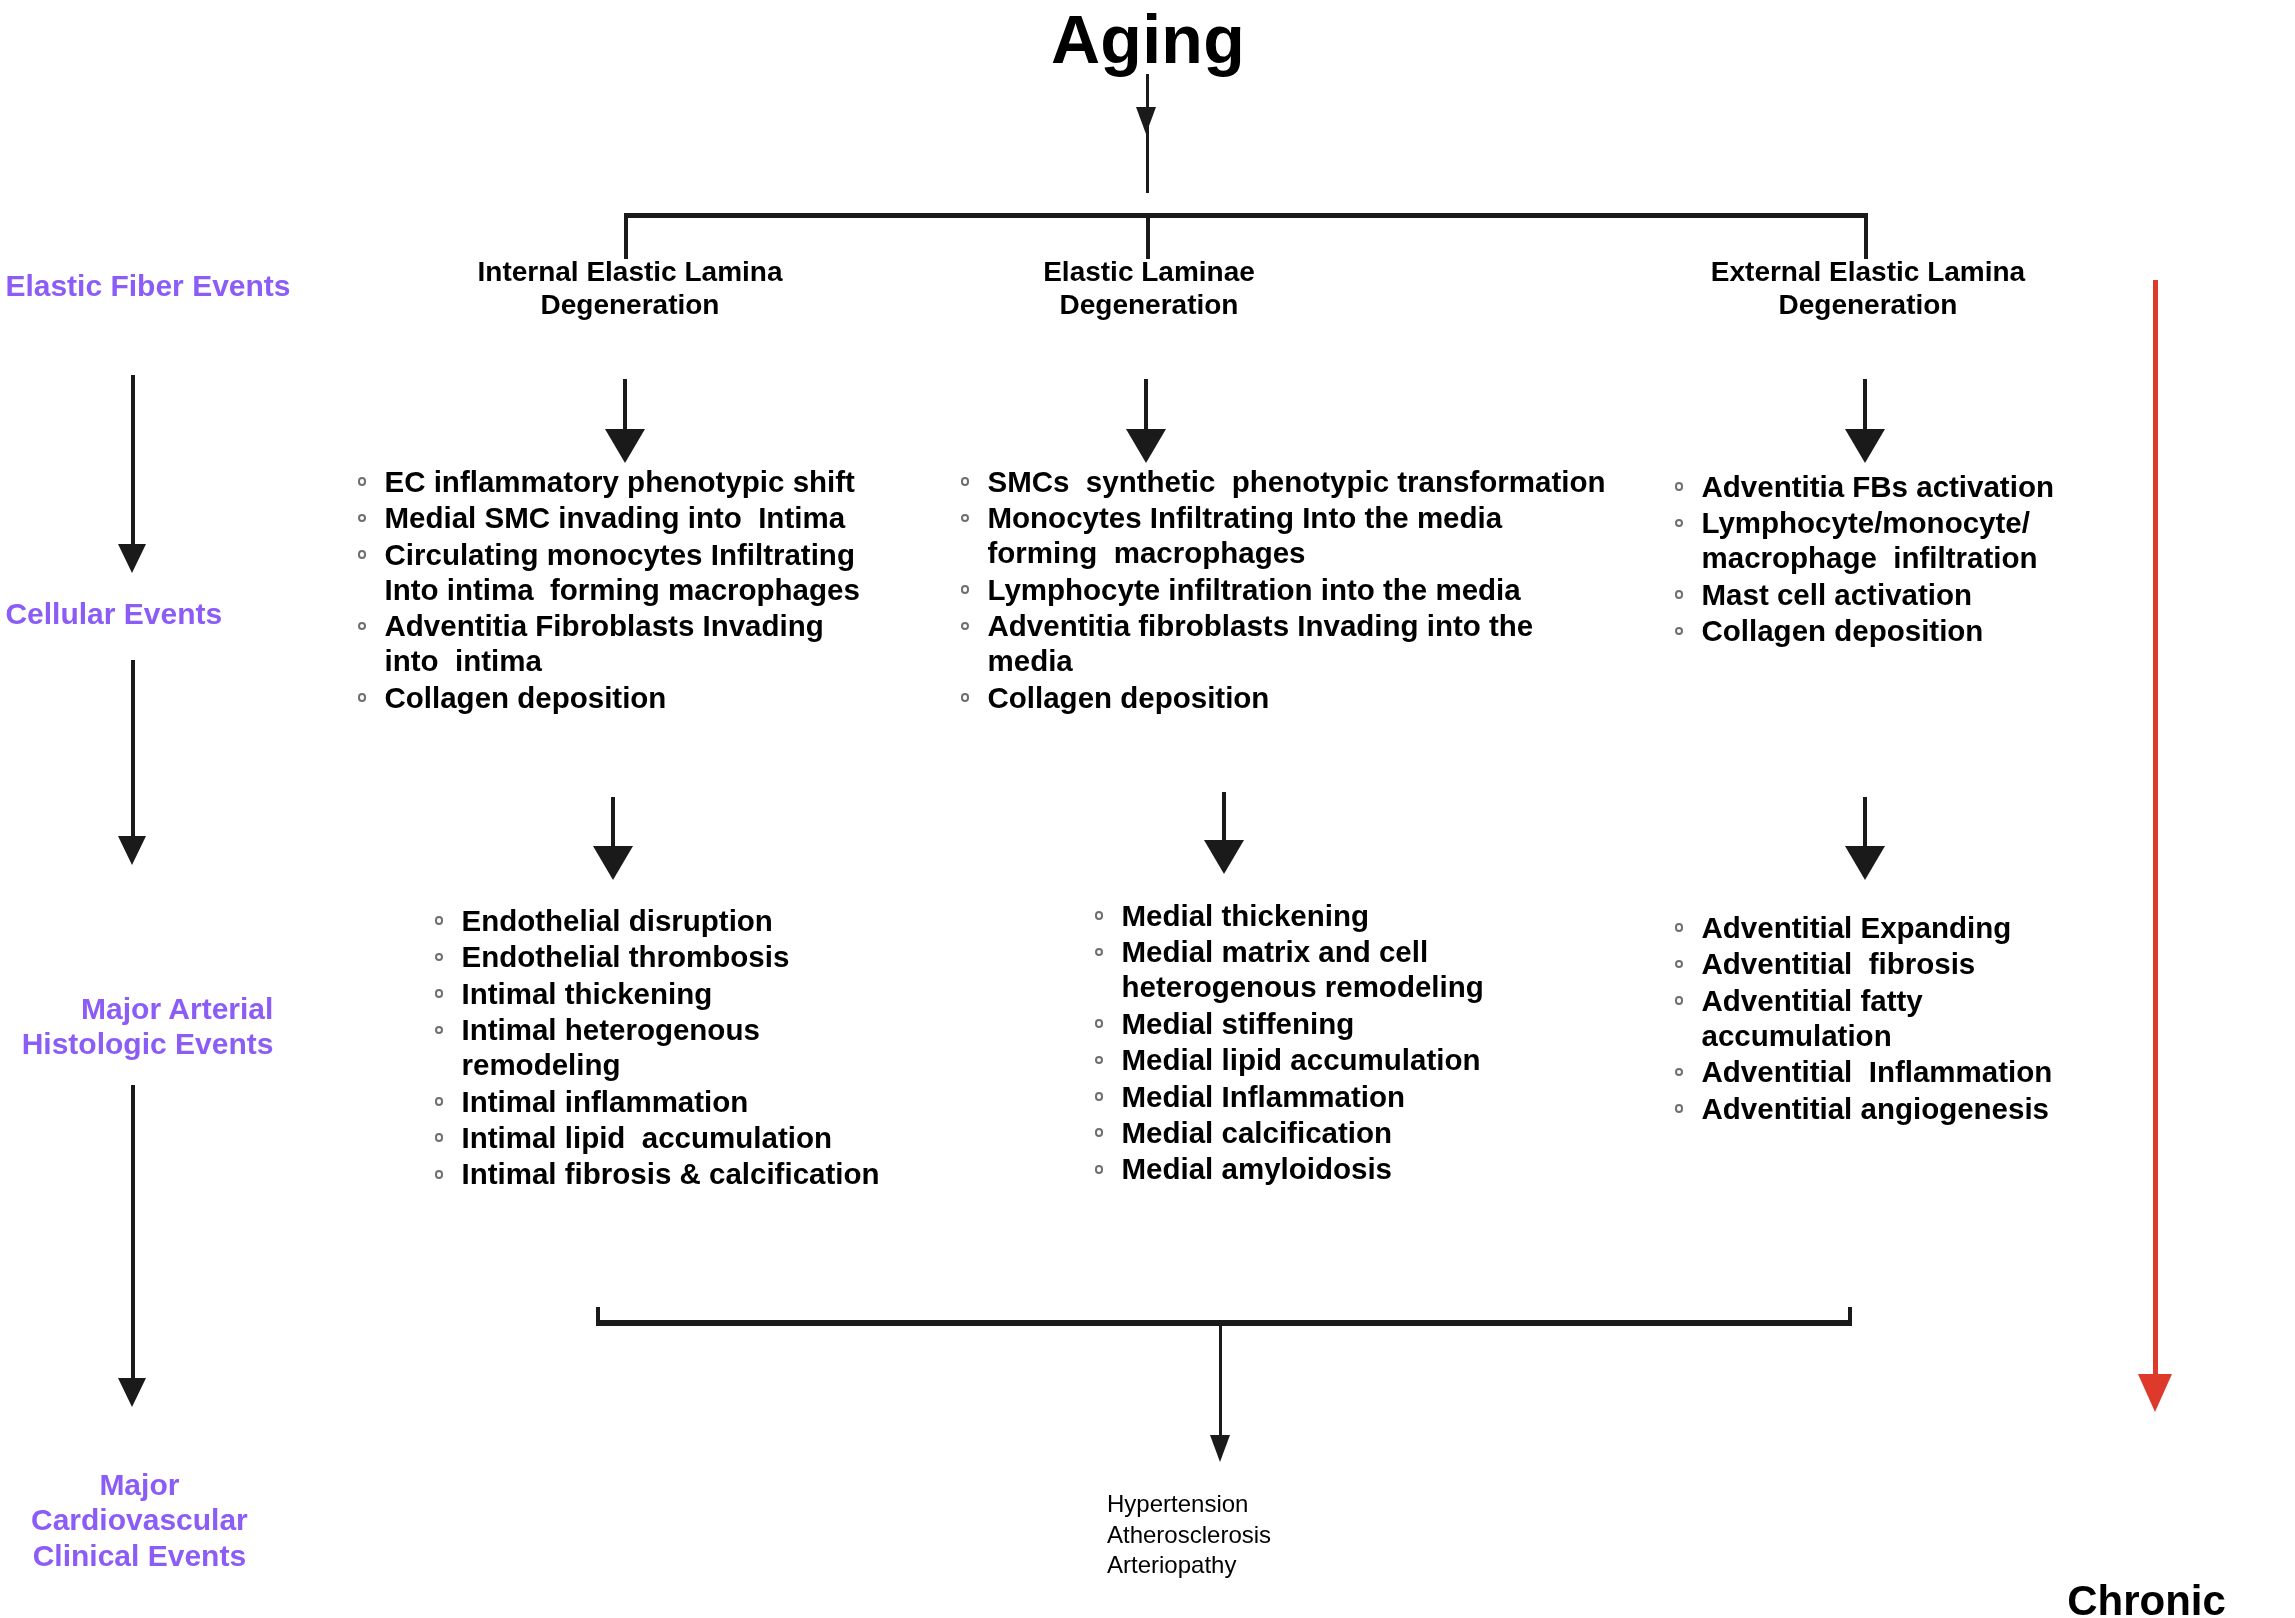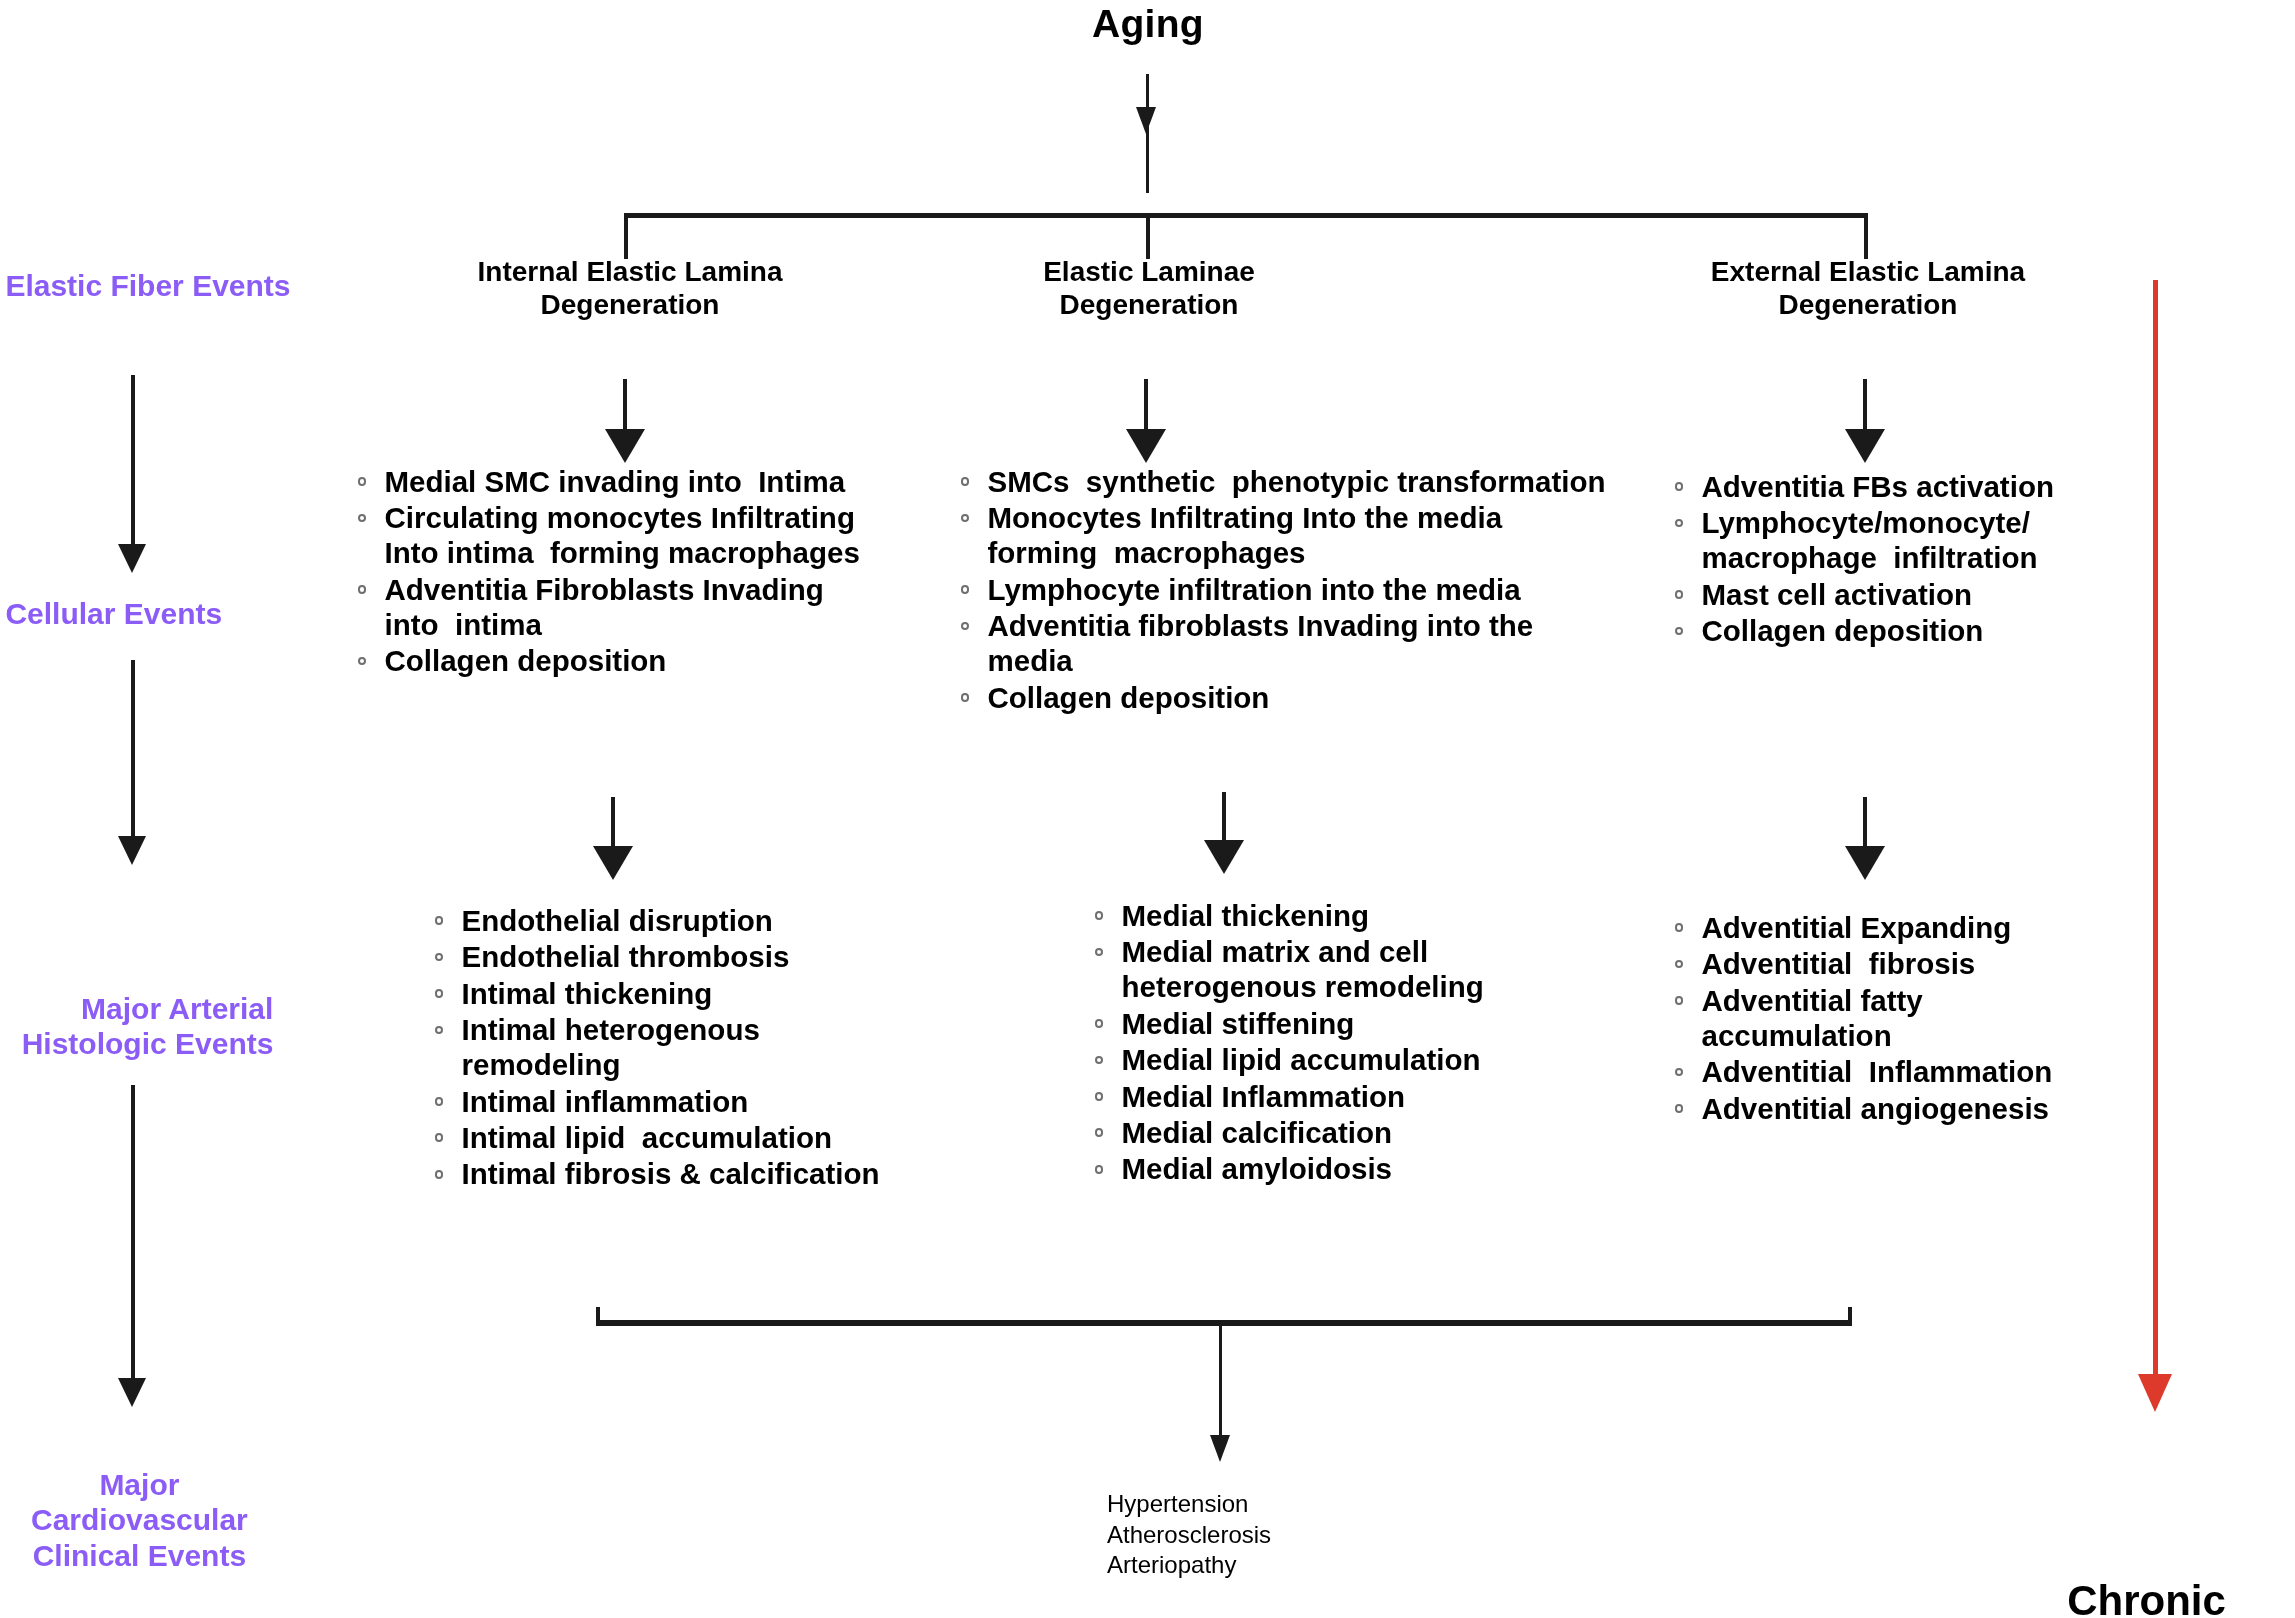--- a/index.html
+++ b/index.html
@@ -18,21 +18,21 @@
     overflow: hidden;
   }
 
   
   .title-aging {
     position: absolute;
     left: 1014px;
     top: 4px;
     width: 268px;
     text-align: center;
-    font-size: 39px;
+    font-size: 68px;
     font-weight: 700;
     letter-spacing: 0.3px;
     line-height: 1.05;
   }
 
   .row-label {
     position: absolute;
     font-size: 30px;
     font-weight: 700;
     line-height: 1.18;
@@ -167,20 +167,21 @@
   </div>
 
   <div class="col-head" style="left:382px; top:255px; width:496px;">
     <div>Internal Elastic Lamina</div>
     <div>Degeneration</div>
   </div>
   <div class="vline" style="left:623px; top:379px; width:4px; height:67px;"></div>
   <div class="arrowhead fat" style="left:605px; top:429px;"></div>
 
   <ul class="bullet-list" style="left:355px; top:464px; width:529px;">
+    <li>EC inflammatory phenotypic shift</li>
     <li>Medial SMC invading into  Intima</li>
     <li>Circulating monocytes Infiltrating
 Into intima  forming macrophages</li>
     <li>Adventitia Fibroblasts Invading
 into  intima</li>
     <li>Collagen deposition</li>
   </ul>
 
   <div class="vline" style="left:611px; top:797px; width:4px; height:67px;"></div>
   <div class="arrowhead fat" style="left:593px; top:846px;"></div>

